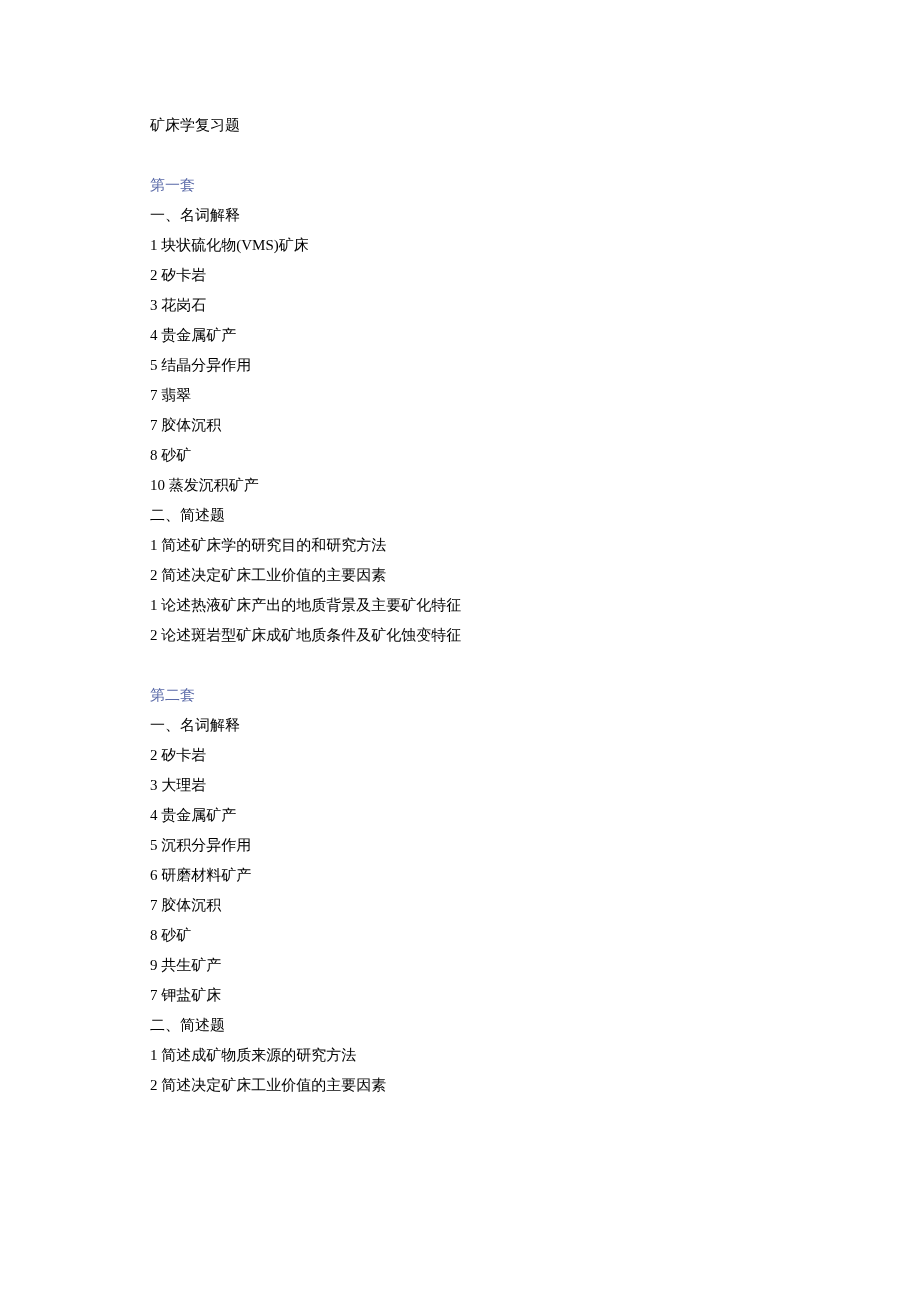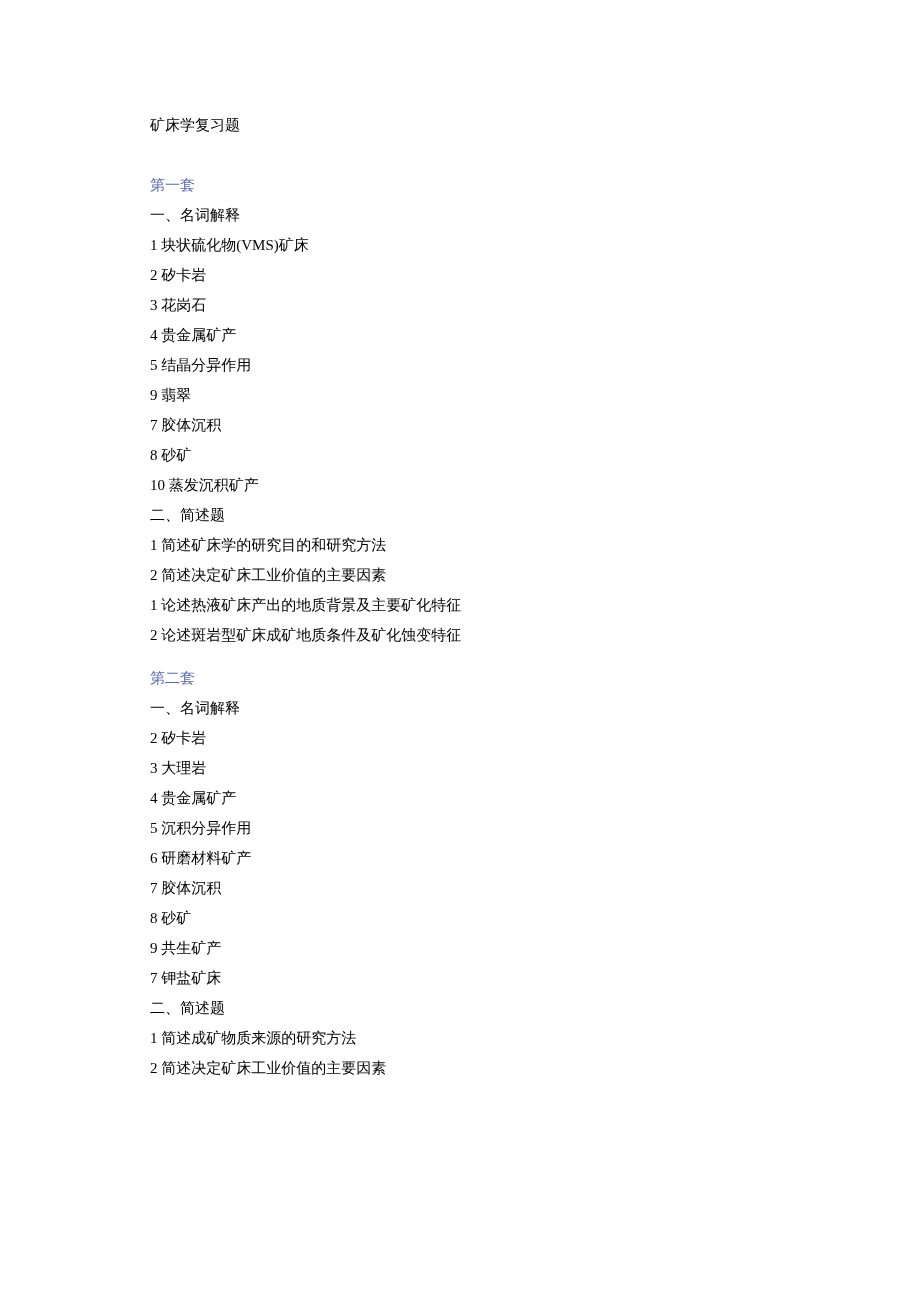--- a/index.html
+++ b/index.html
@@ -18,42 +18,42 @@
     color: #000000;
   }
   .doc-title {
     margin-bottom: 30px;
   }
   .section-header {
     color: #5a6aa8;
     margin-top: 17px;
   }
   .section-header.second {
-    margin-top: 13px;
+    margin-top: 30px;
   }
   .line {
     white-space: nowrap;
   }
 </style>
 </head>
 <body>
 
 <div class="page">
 
   <div class="doc-title line">矿床学复习题</div>
 
   <div class="section-header line">第一套</div>
 
   <div class="line">一、名词解释</div>
   <div class="line">1 块状硫化物(VMS)矿床</div>
   <div class="line">2 矽卡岩</div>
   <div class="line">3 花岗石</div>
   <div class="line">4 贵金属矿产</div>
   <div class="line">5 结晶分异作用</div>
-  <div class="line">9 翡翠</div>
+  <div class="line">7 翡翠</div>
   <div class="line">7 胶体沉积</div>
   <div class="line">8 砂矿</div>
   <div class="line">10 蒸发沉积矿产</div>
 
   <div class="line">二、简述题</div>
   <div class="line">1 简述矿床学的研究目的和研究方法</div>
   <div class="line">2 简述决定矿床工业价值的主要因素</div>
 
   <div class="line">1 论述热液矿床产出的地质背景及主要矿化特征</div>
   <div class="line">2 论述斑岩型矿床成矿地质条件及矿化蚀变特征</div>

